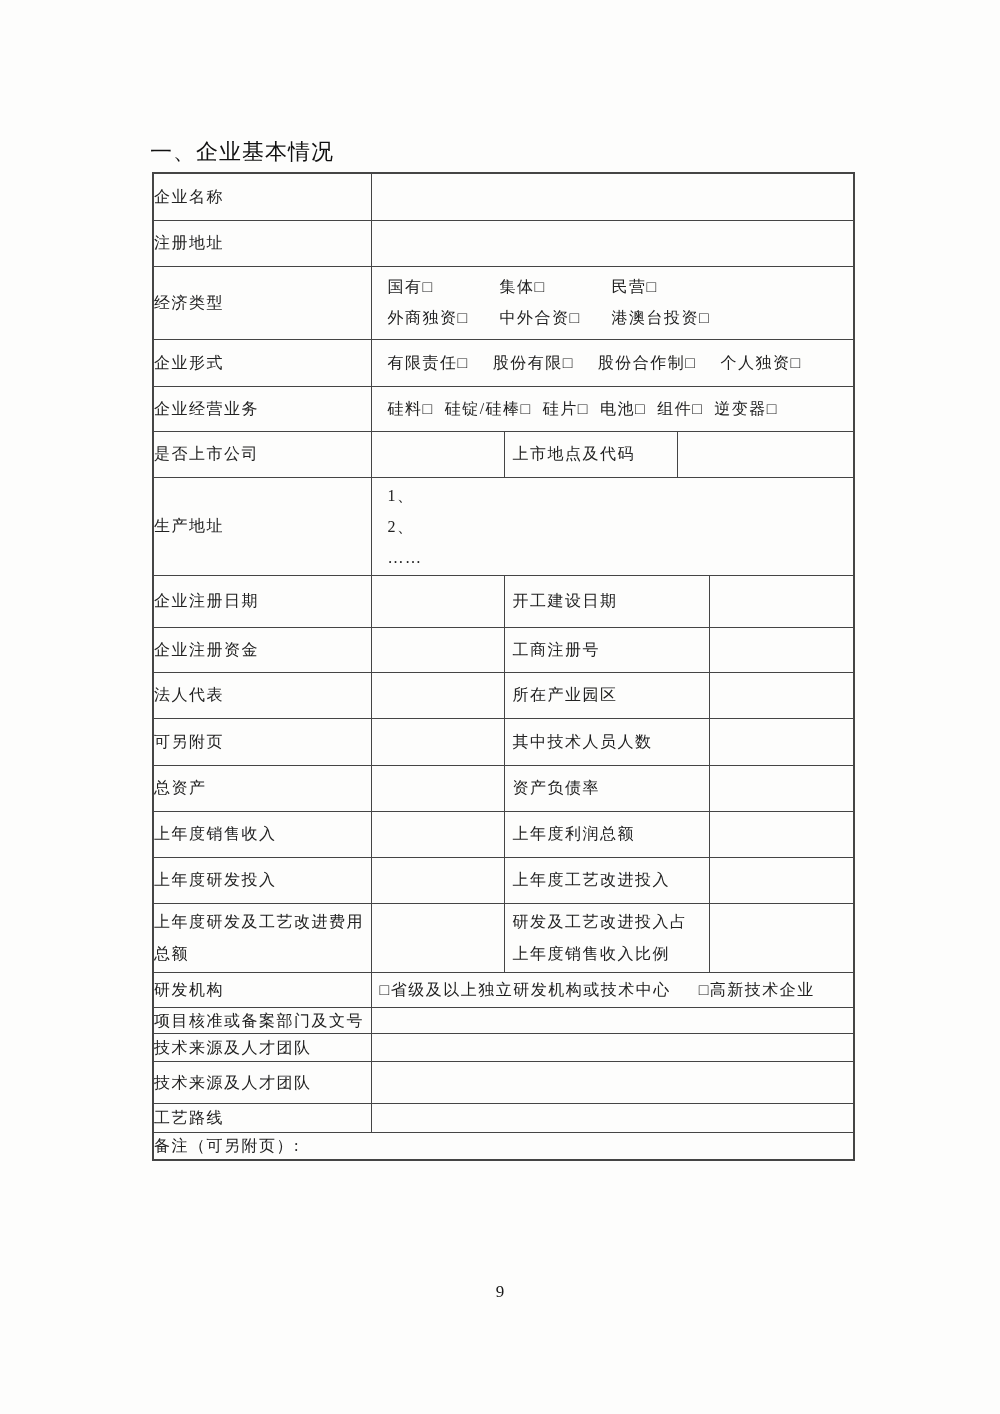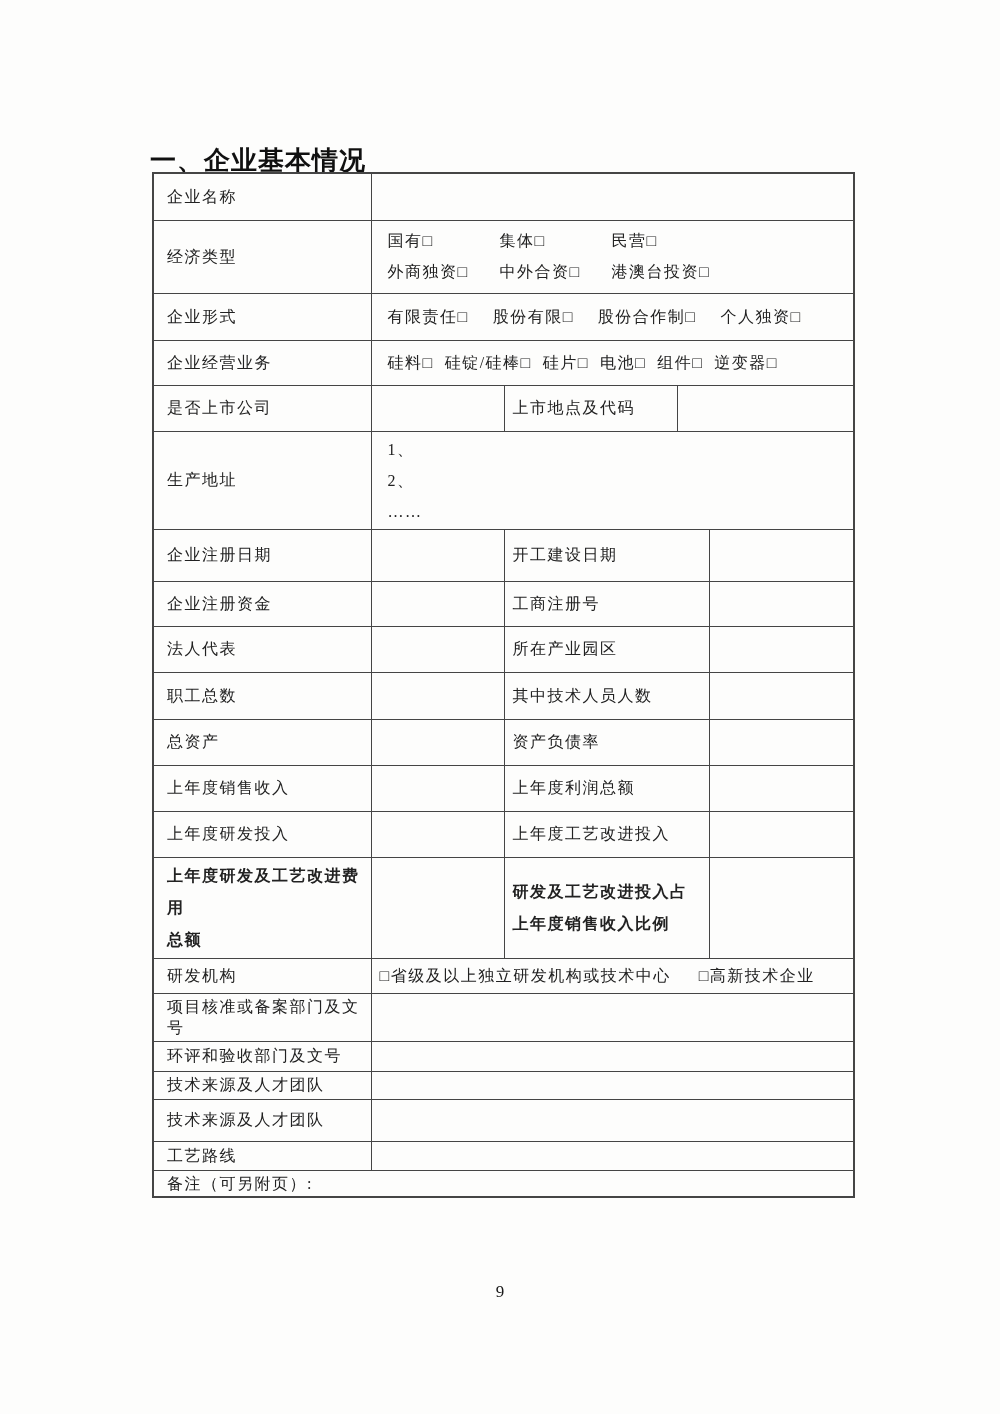--- a/index.html
+++ b/index.html
@@ -5,39 +5,39 @@
   html,body{margin:0;padding:0;background:#ffffff;}
   .page{
     position:relative;
     width:1000px;height:1414px;
     background:#fdfdfc;
     font-family:"Liberation Serif","DejaVu Serif",serif;
     color:#222222;
     overflow:hidden;
   }
   .doc-title{
-    position:absolute;left:150px;top:143px;
+    position:absolute;left:150px;top:137px;
     font-family:"Liberation Sans","DejaVu Sans",sans-serif;
-    font-weight:700;font-size:26px;letter-spacing:1px;color:#101010;
+    font-weight:400;font-size:22px;letter-spacing:1px;color:#101010;
     white-space:nowrap;
   }
   table.form{
     position:absolute;left:152px;top:172px;
     width:701px;border-collapse:collapse;table-layout:fixed;
     border:2px solid #454545;
   }
   td{
     border:1px solid #454545;
     font-size:16px;letter-spacing:1.5px;line-height:1.35;
     padding:2px 6px;vertical-align:middle;overflow:hidden;
   }
-  td.lc{padding-left:13px;}
+  td.lc{padding-left:0;}
   td.lc2{padding-left:8px;}
   td.vc{padding-left:16px;}
-  .pre{white-space:pre-line;font-weight:bold;}
+  .pre{white-space:pre-line;}
   .tall{line-height:2.0;}
   .mid{line-height:1.6;}
   .opt-grid{display:grid;grid-template-columns:112px 112px auto;row-gap:9px;align-items:center;}
   .opt-flex{display:flex;gap:24px;white-space:nowrap;}
   .opt-flex-sm{display:flex;gap:11px;white-space:nowrap;}
   .addr-line{line-height:31px;}
   .page-number{
     position:absolute;left:0;right:0;top:1282px;
     text-align:center;font-size:17px;color:#1a1a1a;
   }
@@ -57,20 +57,24 @@
         <col style="width:32px">
         <col style="width:145px">
     </colgroup>
     <tbody>
 
       <tr style="height:47px">
         <td class="lc">企业名称</td>
         <td class="vc" colspan="4"></td>
       </tr>
 
+      <tr style="height:46px">
+        <td class="lc">注册地址</td>
+        <td class="vc" colspan="4"></td>
+      </tr>
 
       <tr style="height:73px">
         <td class="lc">经济类型</td>
         <td class="vc" colspan="4">
           <div class="opt-grid">
             <span>国有□</span>
             <span>集体□</span>
             <span>民营□</span>
             <span>外商独资□</span>
             <span>中外合资□</span>
@@ -136,21 +140,21 @@
       </tr>
 
       <tr style="height:46px">
         <td class="lc">法人代表</td>
         <td class="vc"></td>
         <td class="lc lc2" colspan="2">所在产业园区</td>
         <td class="vc"></td>
       </tr>
 
       <tr style="height:47px">
-        <td class="lc">职工总数</td>
+        <td class="lc">可另附页</td>
         <td class="vc"></td>
         <td class="lc lc2" colspan="2">其中技术人员人数</td>
         <td class="vc"></td>
       </tr>
 
       <tr style="height:46px">
         <td class="lc">总资产</td>
         <td class="vc"></td>
         <td class="lc lc2" colspan="2">资产负债率</td>
         <td class="vc"></td>
@@ -187,24 +191,20 @@
             <span>□高新技术企业</span>
           </div>
         </td>
       </tr>
 
       <tr style="height:25px">
         <td class="lc">项目核准或备案部门及文号</td>
         <td class="vc" colspan="4"></td>
       </tr>
 
-      <tr style="height:30px">
-        <td class="lc">环评和验收部门及文号</td>
-        <td class="vc" colspan="4"></td>
-      </tr>
 
       <tr style="height:28px">
         <td class="lc">技术来源及人才团队</td>
         <td class="vc" colspan="4"></td>
       </tr>
 
 
       <tr style="height:42px">
         <td class="lc">技术来源及人才团队</td>
         <td class="vc" colspan="4"></td>

